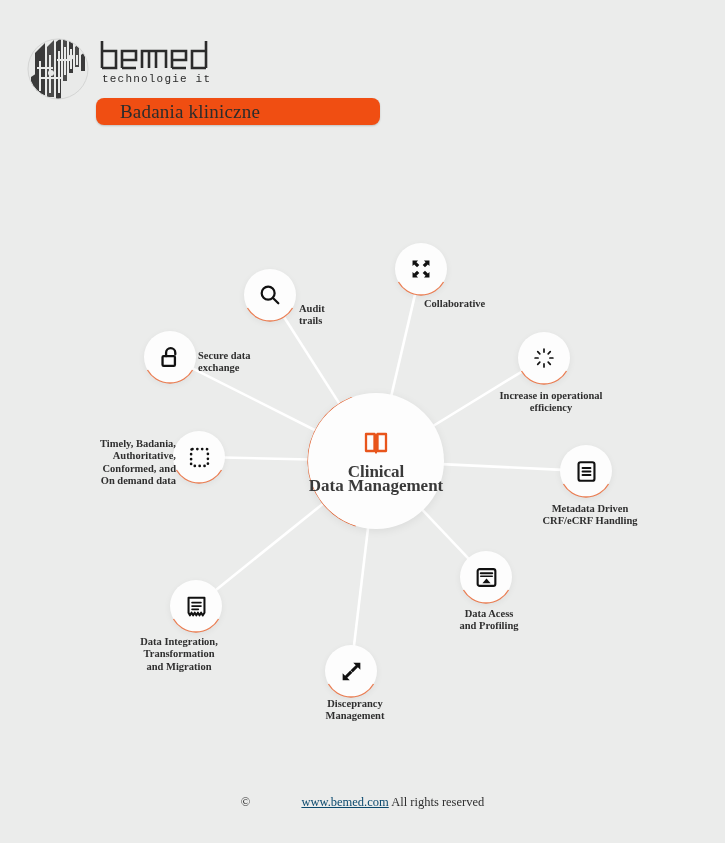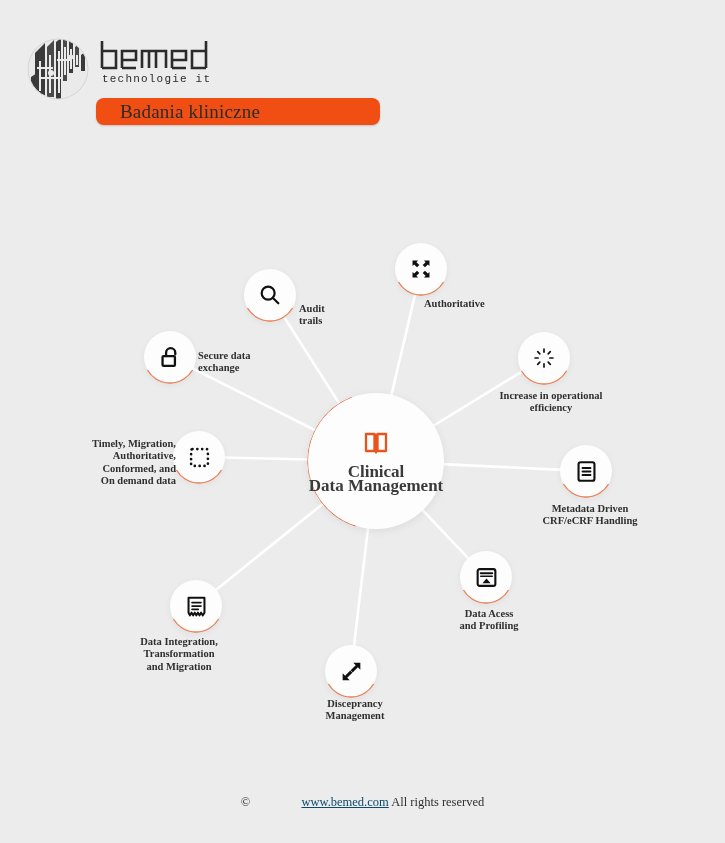--- a/index.html
+++ b/index.html
@@ -259,21 +259,21 @@
               <path d="M3 23 L3 16.5 L4.9 18.4 L8.3 15 L11 17.7 L7.6 21.1 L9.5 23 Z"></path>
               <path d="M23 23 L16.5 23 L18.4 21.1 L15 17.7 L17.7 15 L21.1 18.4 L23 16.5 Z"></path>
             </g>
           </svg>
         </span>
       </div>
       <svg class="node-arc" width="56" height="56" viewBox="0 0 56 56">
         <path d="M 5.483339501604593 41 A 26 26 0 0 0 50.51666049839541 41" fill="none" stroke="#e8551c" stroke-width="1.3" opacity="0.75"></path>
       </svg>
     </div>
-    <div class="node-label lbl-right" style="left: 424px; top: 148px;">Authoritative</div>
+    <div class="node-label lbl-right" style="left: 424px; top: 148px;">Collaborative</div>
     <div class="node" style="left: 544px; top: 208px; width: 52px; height: 52px;">
       <div class="node-circle" style="width: 52px; height: 52px;">
         <span>
           <svg viewBox="0 0 26 26" width="22" height="22">
             <g fill="#111">
               <rect x="12" y="1.5" width="2" height="5.5" rx="1"></rect>
               <rect x="12" y="19" width="2" height="5.5" rx="1"></rect>
               <rect x="1.5" y="12" width="5.5" height="2" rx="1"></rect>
               <rect x="19" y="12" width="5.5" height="2" rx="1"></rect>
               <rect x="12" y="1.5" width="2" height="5.5" rx="1" transform="rotate(45 13 13)"></rect>
@@ -368,21 +368,21 @@
         <span>
           <svg viewBox="0 0 26 26" width="23" height="23">
             <rect x="3.5" y="3.5" width="19" height="19" rx="1.5" fill="none" stroke="#111" stroke-width="3" stroke-linecap="round" stroke-dasharray="0.1 5.4"></rect>
           </svg>
         </span>
       </div>
       <svg class="node-arc" width="56" height="56" viewBox="0 0 56 56">
         <path d="M 5.483339501604593 41 A 26 26 0 0 0 50.51666049839541 41" fill="none" stroke="#e8551c" stroke-width="1.3" opacity="0.75"></path>
       </svg>
     </div>
-    <div class="node-label lbl-left" style="left: 176px; top: 288px;">Timely, Migration,
+    <div class="node-label lbl-left" style="left: 176px; top: 288px;">Timely, Badania,
 Authoritative,
 Conformed, and
 On demand data</div>
     <div class="node" style="left: 170px; top: 207px; width: 52px; height: 52px;">
       <div class="node-circle" style="width: 52px; height: 52px;">
         <span>
           <svg viewBox="0 0 26 26" width="23" height="23">
             <rect x="4" y="11.5" width="14" height="11" rx="1.2" fill="none" stroke="#111" stroke-width="2.6"></rect>
             <path d="M8 11.5 L8 7.6 A5.2 5.2 0 0 1 18.4 7.6 L18.4 9.4" fill="none" stroke="#111" stroke-width="2.6" stroke-linecap="round"></path>
           </svg>

